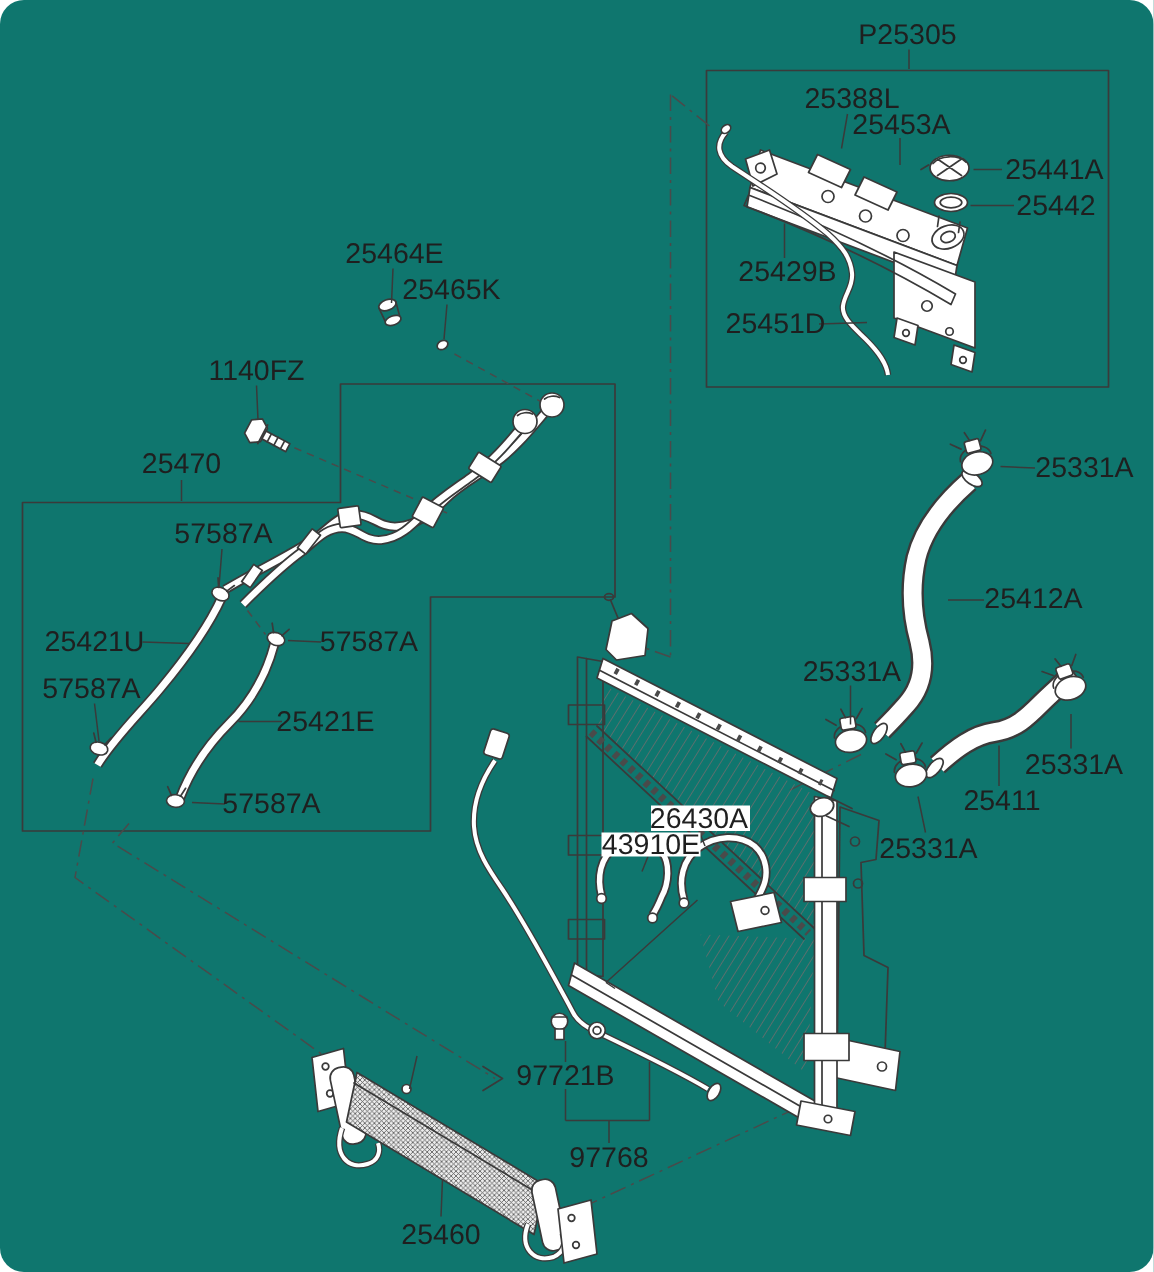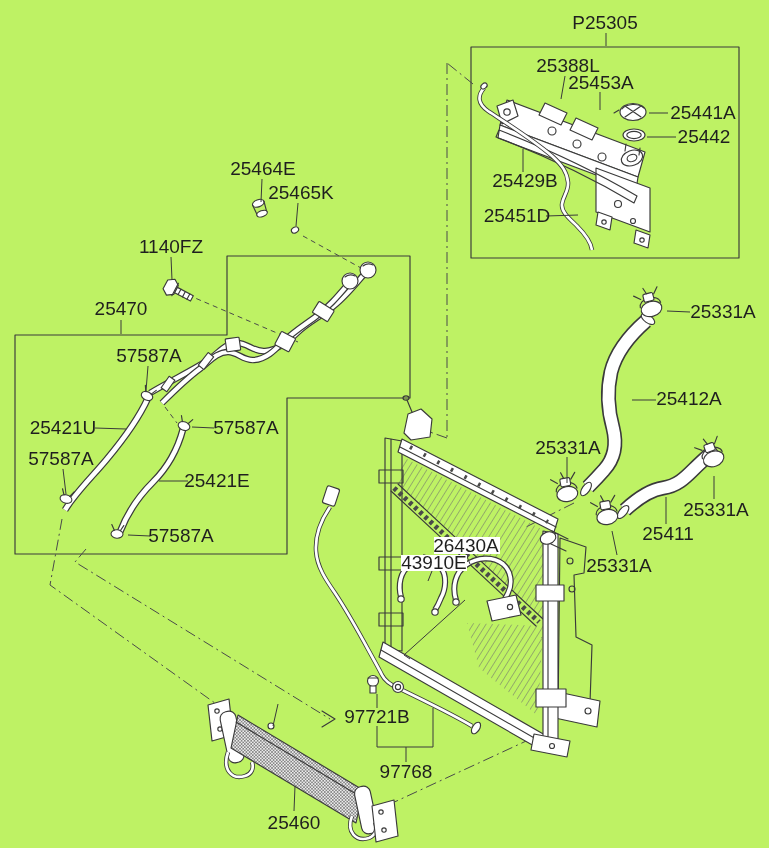--- a/index.html
+++ b/index.html
@@ -1,17 +1,17 @@
 <!DOCTYPE html>
 <html><head>
 <meta charset="utf-8">
 <style>
   html,body{margin:0;padding:0;background:#fff;}
-  .stage{position:relative;width:769px;height:848px;background:#bef264;overflow:hidden;
-         font-family:"Liberation Sans", sans-serif;}
+  .stage{position:relative;width:769px;height:848px;background:#0f766e;overflow:hidden;
+         font-family:"Liberation Sans", sans-serif;border-radius:16px;}
   svg{position:absolute;left:0;top:0;}
   .o{stroke:#3a3a3a;fill:none;stroke-width:1.15;stroke-linecap:round;stroke-linejoin:round;}
   .fW{fill:#ffffff;}
   .fG{fill:#ededed;}
   .pipe-o{stroke:#3a3a3a;stroke-width:6.6;fill:none;}
   .pipe-i{stroke:#ffffff;stroke-width:4.2;fill:none;}
   .tube-o{stroke:#3a3a3a;stroke-width:7;fill:none;}
   .tube-i{stroke:#ffffff;stroke-width:4.6;fill:none;}
   .hose-o{stroke:#3a3a3a;stroke-width:15;fill:none;}
   .hose-i{stroke:#ffffff;stroke-width:11.8;fill:none;}

